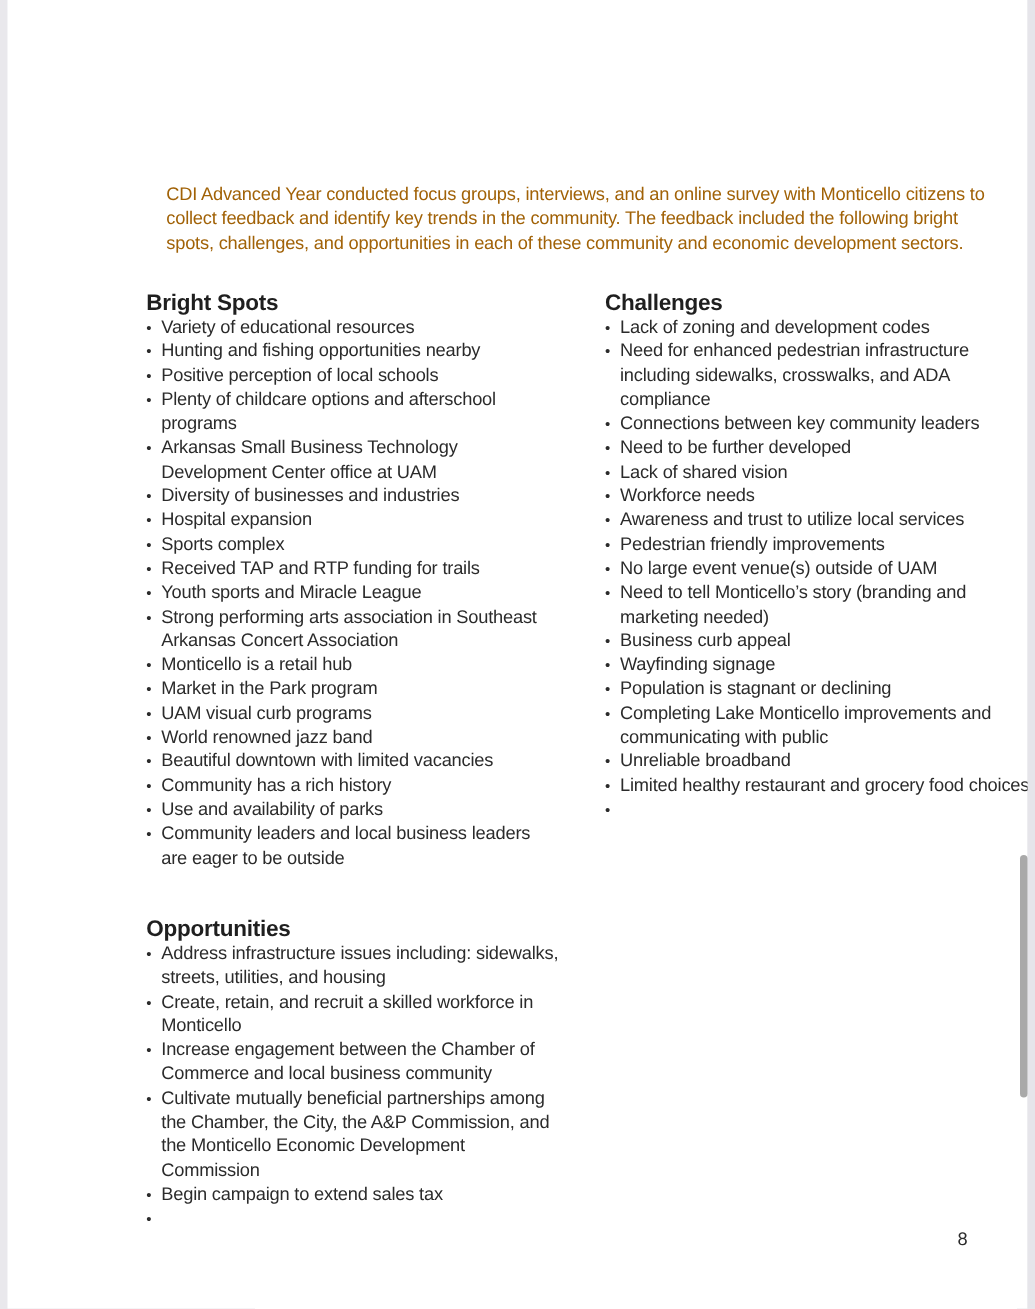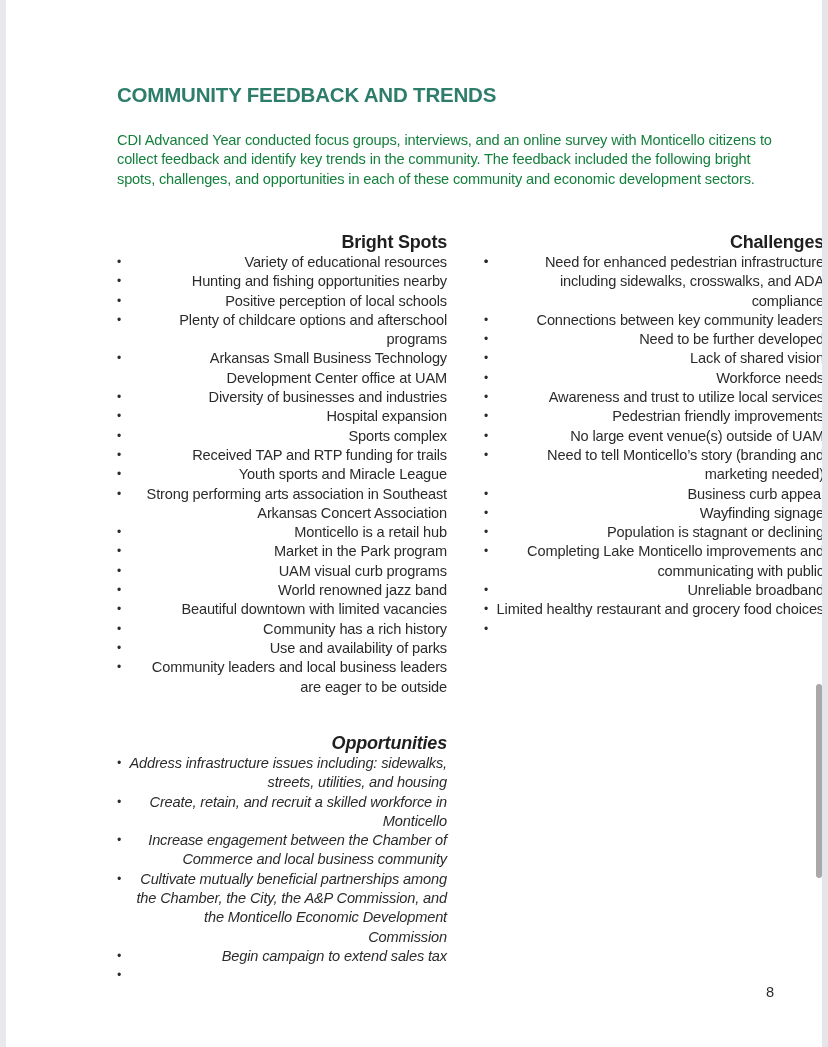--- a/index.html
+++ b/index.html
@@ -35,29 +35,28 @@
       font-weight: bold;
       letter-spacing: -0.2px;
       color: #2e7d6b;
       white-space: nowrap;
     }
     .intro {
       position: absolute;
       left: 111px;
       top: 131px;
       width: 660px;
-      margin: 0;
+      margin: 16px;
       font-size: 14.6px;
       line-height: 19.3px;
-      color: #15803d;
+      color: #a16207;
       letter-spacing: -0.15px;
     }
     .section {
       position: absolute;
-      text-align: right;
     }
     .section h2 {
       margin: 0;
       font-size: 18px;
       font-weight: bold;
       color: #1f1f1f;
       line-height: 22px;
       letter-spacing: -0.2px;
     }
     .section ul {
@@ -75,21 +74,21 @@
     }
     .section li .bullet {
       position: absolute;
       left: 0;
       top: 0;
       font-size: 12px;
       line-height: 19.3px;
     }
     #bright-spots { left: 111px; top: 231px; width: 330px; }
     #challenges { left: 478px; top: 231px; width: 340px; }
-    #opportunities { left: 111px; top: 732px; width: 330px; font-style: italic; }
+    #opportunities { left: 111px; top: 732px; width: 330px; }
     .page-number {
       position: absolute;
       left: 760px;
       top: 984px;
       font-size: 14.6px;
       color: #2b2b2b;
     }
     .scrollbar-track {
       position: absolute;
       right: 6px;
@@ -115,21 +114,20 @@
       height: 1047px;
       background: #e6e5ea;
     }
   </style>
 </head>
 <body>
 
 <div class="viewer">
   <div class="page">
 
-    <h1 class="title">COMMUNITY FEEDBACK AND TRENDS</h1>
 
     <p class="intro">CDI Advanced Year conducted focus groups, interviews, and an online survey with Monticello citizens to collect feedback and identify key trends in the community. The feedback included the following bright spots, challenges, and opportunities in each of these community and economic development sectors.</p>
 
     <div class="section" id="bright-spots">
       <h2>Bright Spots</h2>
       <ul>
           <li><span class="bullet">•</span><span>Variety of educational resources</span></li>
           <li><span class="bullet">•</span><span>Hunting and fishing opportunities nearby</span></li>
           <li><span class="bullet">•</span><span>Positive perception of local schools</span></li>
           <li><span class="bullet">•</span><span>Plenty of childcare options and afterschool programs</span></li>
@@ -147,21 +145,21 @@
           <li><span class="bullet">•</span><span>Beautiful downtown with limited vacancies</span></li>
           <li><span class="bullet">•</span><span>Community has a rich history</span></li>
           <li><span class="bullet">•</span><span>Use and availability of parks</span></li>
           <li><span class="bullet">•</span><span>Community leaders and local business leaders are eager to be outside</span></li>
         </ul>
     </div>
 
     <div class="section" id="challenges">
       <h2>Challenges</h2>
       <ul>
-          <li><span class="bullet">•</span></li>
+          <li><span class="bullet">•</span><span>Lack of zoning and development codes</span></li>
           <li><span class="bullet">•</span><span>Need for enhanced pedestrian infrastructure including sidewalks, crosswalks, and ADA compliance</span></li>
           <li><span class="bullet">•</span><span>Connections between key community leaders</span></li>
           <li><span class="bullet">•</span><span>Need to be further developed</span></li>
           <li><span class="bullet">•</span><span>Lack of shared vision</span></li>
           <li><span class="bullet">•</span><span>Workforce needs</span></li>
           <li><span class="bullet">•</span><span>Awareness and trust to utilize local services</span></li>
           <li><span class="bullet">•</span><span>Pedestrian friendly improvements</span></li>
           <li><span class="bullet">•</span><span>No large event venue(s) outside of UAM</span></li>
           <li><span class="bullet">•</span><span>Need to tell Monticello’s story (branding and marketing needed)</span></li>
           <li><span class="bullet">•</span><span>Business curb appeal</span></li>

